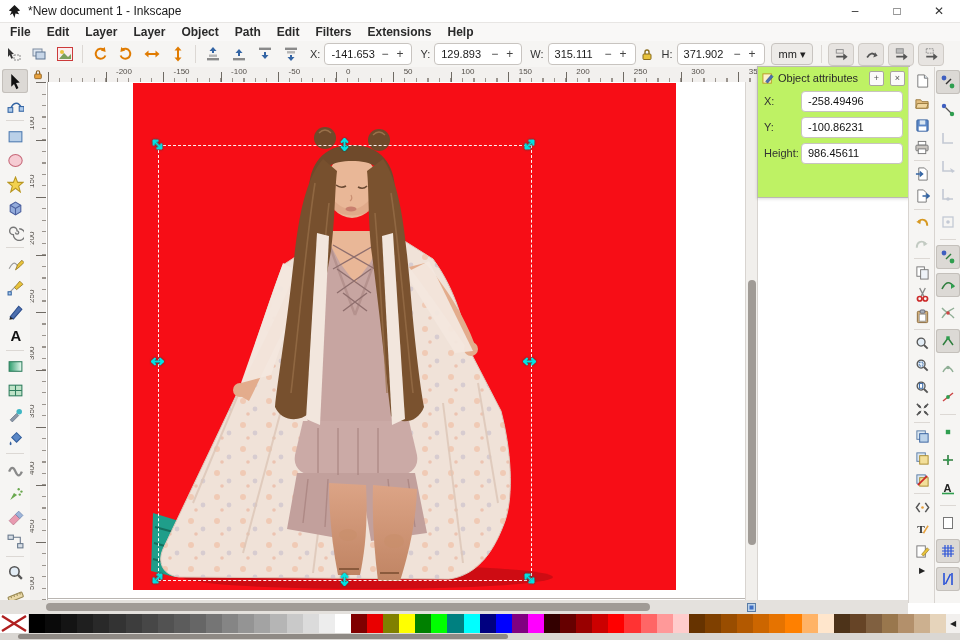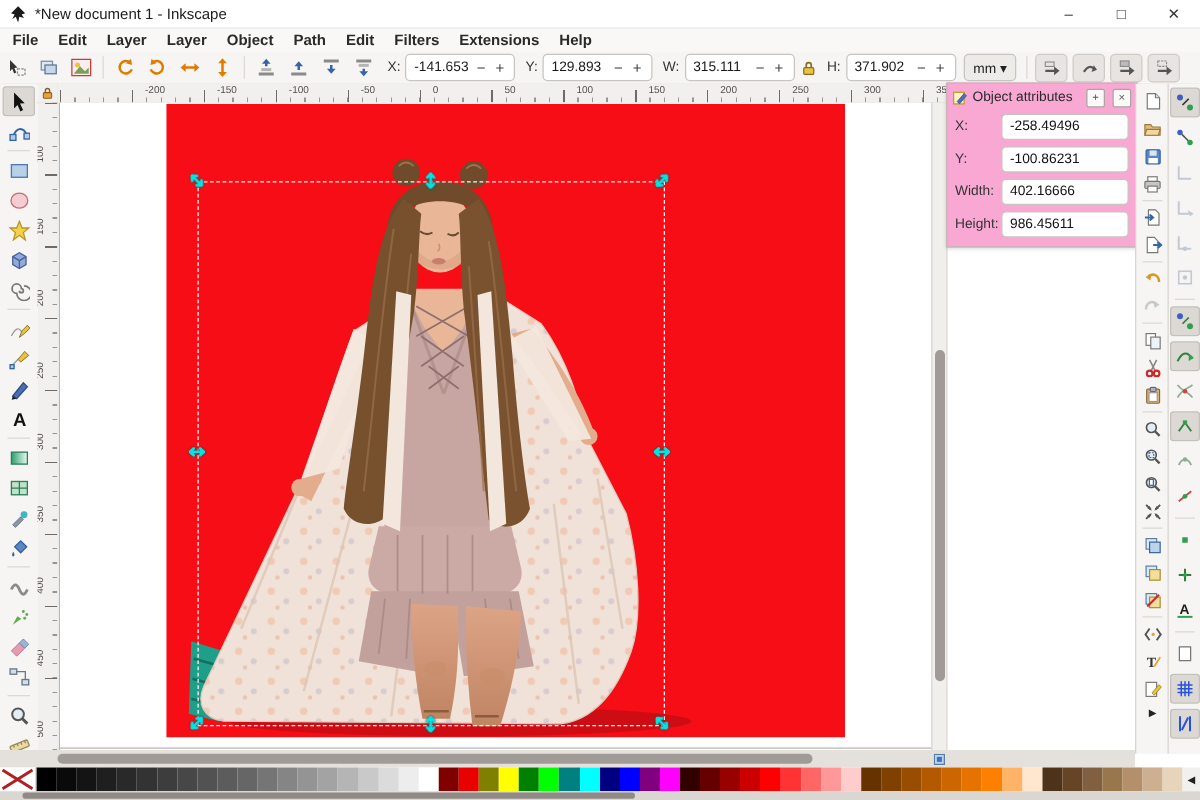--- a/index.html
+++ b/index.html
@@ -53,21 +53,21 @@
   .handle{width:13px;height:13px;filter:drop-shadow(0 0 1px #054a4a);}
   .h-diag1{transform:rotate(45deg);} .h-diag2{transform:rotate(-45deg);} .h-vert{transform:rotate(90deg);}
   
   #vscroll{left:745px;top:82px;width:12px;height:518px;background:#f1efec;border-left:1px solid #d8d4d0;}
   #vscroll .thumb{position:absolute;left:2px;top:198px;width:8px;height:265px;background:#a09b96;border-radius:4px;}
   #hscroll{left:0px;top:600px;width:908px;height:14px;background:#e4e1dd;}
   #hscroll .thumb{position:absolute;left:46px;top:3px;width:604px;height:8px;background:#a09b96;border-radius:4px;}
   #scroll-corner{left:745px;top:600px;width:13px;height:14px;background:#e4e1dd;display:flex;align-items:center;justify-content:center;}
   
   #dock-bg{left:757px;top:67px;width:151px;height:533px;background:#ffffff;border-left:1px solid #d8d4d0;}
-  #panel{left:757px;top:66px;width:151px;height:130px;background:#f9a8d4;border:1px solid #bcb8b3;box-shadow:0 1px 3px rgba(0,0,0,.15);}
+  #panel{left:757px;top:66px;width:151px;height:130px;background:#bef264;border:1px solid #bcb8b3;box-shadow:0 1px 3px rgba(0,0,0,.15);}
   #panel-head{display:flex;align-items:center;height:20px;padding:1px 4px 0 4px;}
   #panel-title{font-size:11px;color:#2a2a2a;margin-left:3px;flex:1;}
   .phbtn{width:13px;height:13px;border:1px solid #a9a5a0;border-radius:2px;font-size:9px;color:#555;display:flex;align-items:center;justify-content:center;margin-left:6px;background:#fbfaf9;}
   .prow{display:flex;align-items:center;height:26px;padding:0 6px;}
   .prow .plabel{width:37px;font-size:11px;color:#333;}
   .pfield{flex:1;height:19px;background:#fff;border:1px solid #c8c4c0;border-radius:4px;display:flex;align-items:center;padding-left:6px;font-size:11px;color:#111;}
   #commands{left:908px;top:67px;width:26px;height:533px;background:#f6f5f3;border-left:1px solid #d8d4d0;display:flex;flex-direction:column;align-items:center;padding-top:3px;}
   .cbtn{width:24px;height:22px;display:flex;align-items:center;justify-content:center;}
   .csep{width:16px;height:1px;background:#dcd8d4;margin:2px 0;}
   #snapbar{left:934px;top:67px;width:26px;height:533px;background:#f6f5f3;border-left:1px solid #d8d4d0;display:flex;flex-direction:column;align-items:center;padding-top:3px;}
@@ -560,26 +560,20 @@
     <div class="prow">
           <span class="plabel">X:</span>
           <div class="pfield">
             <span>-258.49496</span>
           </div>
         </div>
         <div class="prow">
           <span class="plabel">Y:</span>
           <div class="pfield">
             <span>-100.86231</span>
-          </div>
-        </div>
-        <div class="prow">
-          <span class="plabel">Width:</span>
-          <div class="pfield">
-            <span>402.16666</span>
           </div>
         </div>
         <div class="prow">
           <span class="plabel">Height:</span>
           <div class="pfield">
             <span>986.45611</span>
           </div>
         </div>
       </div>
   </div>

